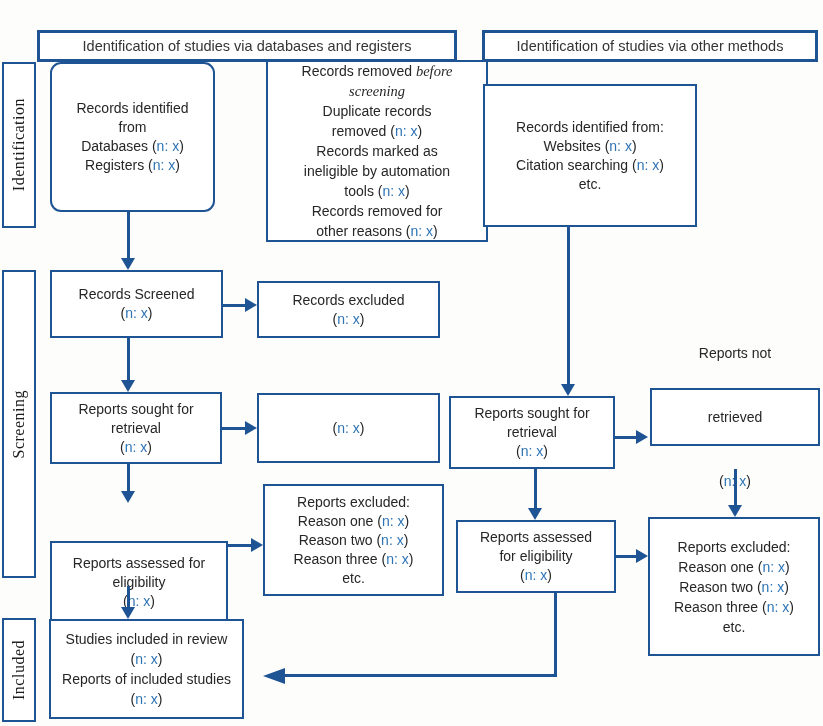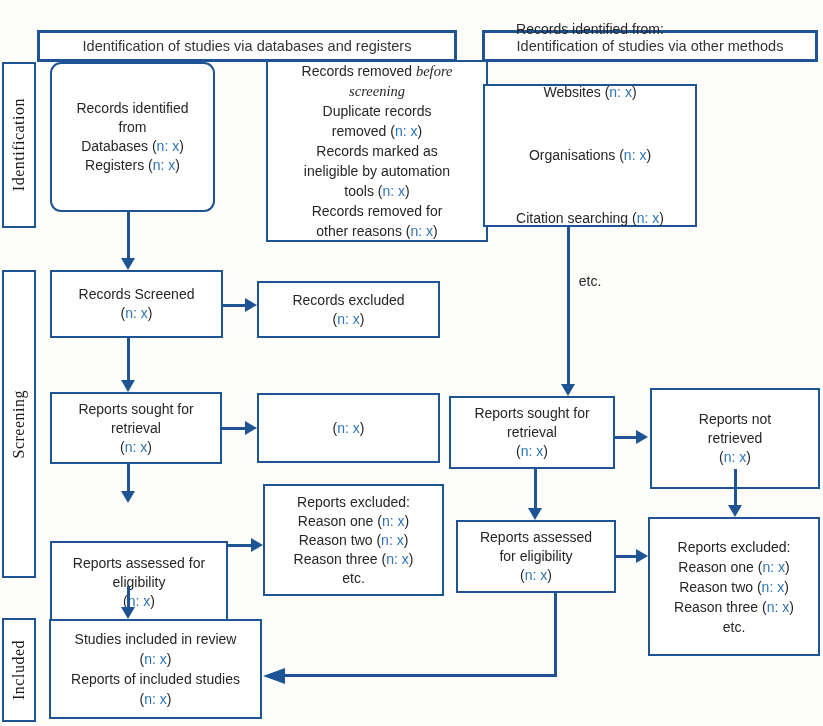--- a/index.html
+++ b/index.html
@@ -78,24 +78,23 @@
       <div><span>Records removed </span><span class="seg-i">before</span></div>
       <div><span class="seg-i">screening</span></div>
       <div><span>Duplicate records</span></div>
       <div><span>removed (</span><span class="seg-b">n: x</span><span>)</span></div>
       <div><span>Records marked as</span></div>
       <div><span>ineligible by automation</span></div>
       <div><span>tools (</span><span class="seg-b">n: x</span><span>)</span></div>
       <div><span>Records removed for</span></div>
       <div><span>other reasons (</span><span class="seg-b">n: x</span><span>)</span></div>
     </div>
-  <div class="bx" style="left:483px;top:84px;width:214px;height:143px;gap:44px;">
+  <div class="bx" style="left:483px;top:84px;width:214px;height:143px;">
       <div><span>Records identified from:</span></div>
       <div><span>Websites (</span><span class="seg-b">n: x</span><span>)</span></div>
-      <div><span>Organisations (</span><span class="seg-b">n: x</span><span>)</span></div>
       <div><span>Citation searching (</span><span class="seg-b">n: x</span><span>)</span></div>
       <div><span>etc.</span></div>
     </div>
 
   <div class="bx" style="left:50px;top:270px;width:173px;height:68px;">
       <div><span>Records Screened</span></div>
       <div><span>(</span><span class="seg-b">n: x</span><span>)</span></div>
     </div>
   <div class="bx" style="left:257px;top:281px;width:183px;height:57px;">
       <div><span>Records excluded</span></div>
@@ -108,21 +107,21 @@
       <div><span>(</span><span class="seg-b">n: x</span><span>)</span></div>
     </div>
   <div class="bx" style="left:257px;top:393px;width:183px;height:70px;">
       <div><span>(</span><span class="seg-b">n: x</span><span>)</span></div>
     </div>
   <div class="bx" style="left:449px;top:396px;width:166px;height:73px;">
       <div><span>Reports sought for</span></div>
       <div><span>retrieval</span></div>
       <div><span>(</span><span class="seg-b">n: x</span><span>)</span></div>
     </div>
-  <div class="bx" style="left:650px;top:388px;width:170px;height:101px;">
+  <div class="bx" style="left:650px;top:388px;width:170px;height:58px;gap:45px;">
       <div><span>Reports not</span></div>
       <div><span>retrieved</span></div>
       <div><span>(</span><span class="seg-b">n: x</span><span>)</span></div>
     </div>
 
   <div class="bx" style="left:50px;top:503px;width:178px;height:83px;margin-top:38px;">
       <div><span>Reports assessed for</span></div>
       <div><span>eligibility</span></div>
       <div><span>(</span><span class="seg-b">n: x</span><span>)</span></div>
     </div>
@@ -139,21 +138,21 @@
       <div><span>(</span><span class="seg-b">n: x</span><span>)</span></div>
     </div>
   <div class="bx lh20" style="left:648px;top:517px;width:172px;height:139px;">
       <div><span>Reports excluded:</span></div>
       <div><span>Reason one (</span><span class="seg-b">n: x</span><span>)</span></div>
       <div><span>Reason two (</span><span class="seg-b">n: x</span><span>)</span></div>
       <div><span>Reason three (</span><span class="seg-b">n: x</span><span>)</span></div>
       <div><span>etc.</span></div>
     </div>
 
-  <div class="bx lh20" style="left:49px;top:619px;width:213px;height:100px;">
+  <div class="bx lh20" style="left:49px;top:619px;width:195px;height:100px;">
       <div><span>Studies included in review</span></div>
       <div><span>(</span><span class="seg-b">n: x</span><span>)</span></div>
       <div><span>Reports of included studies</span></div>
       <div><span>(</span><span class="seg-b">n: x</span><span>)</span></div>
     </div>
 
   <div class="vline" style="left:126.5px;top:212px;height:46px;"></div>
   <div class="head-down" style="left:121px;top:258px;"></div>
 
   <div class="vline" style="left:126.5px;top:338px;height:42px;"></div>

